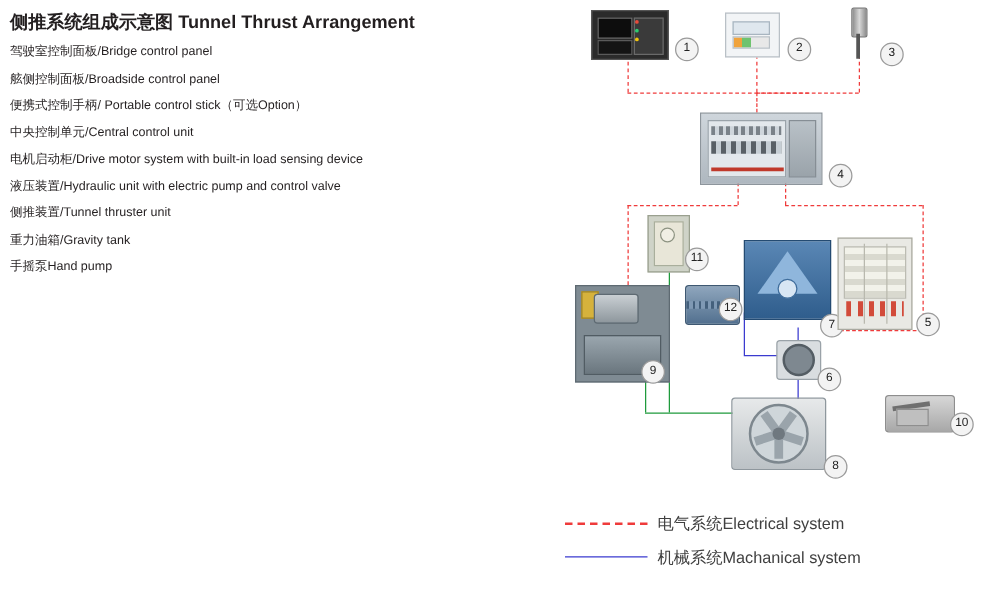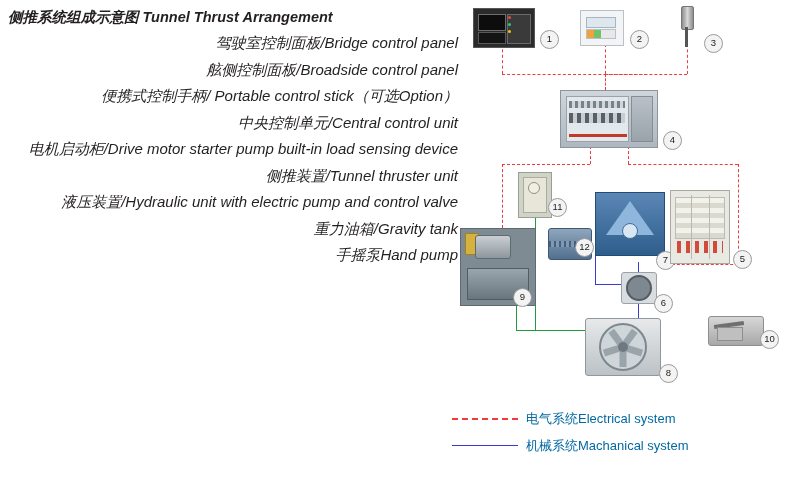--- a/index.html
+++ b/index.html
@@ -18,35 +18,33 @@
     position: relative;
     width: 788px;
     height: 490px;
   }
   
   .legend-list {
     position: absolute;
     left: 8px;
     top: 8px;
     width: 450px;
-    font-style: italic;
   }
   .legend-title {
     font-size: 14.5px;
     font-weight: bold;
     color: #231f20;
     margin-bottom: 7px;
     letter-spacing: 0px;
   }
   .legend-item {
-    font-size: 15px;
+    font-size: 10px;
     color: #231f20;
     margin-bottom: 7.5px;
     white-space: nowrap;
-    text-align: right;
   }
   
   .diagram {
     position: absolute;
     left: 440px;
     top: 0px;
     width: 348px;
     height: 400px;
   }
   .node {
@@ -109,21 +107,21 @@
     width: 66px;
     height: 0;
     margin-right: 8px;
     flex: 0 0 66px;
   }
   .sw-elec { border-top: 2px dashed #ef3b3b; }
   .sw-hyd  { border-top: 1.6px solid #1f9a3c; }
   .sw-mech { border-top: 1.6px solid #3b3bcf; }
   .key-label {
     font-size: 13px;
-    color: #0369a1;
+    color: #404040;
     white-space: nowrap;
   }
 
   
   .panel1 {
     background: #2b2b2b;
     border: 1px solid #555;
     position: relative;
     overflow: hidden;
   }
@@ -302,23 +300,23 @@
 <body>
 
 <div id="page">
 
   <div class="legend-list">
     <div class="legend-title">侧推系统组成示意图 Tunnel Thrust Arrangement</div>
     <div class="legend-item">驾驶室控制面板/Bridge control panel</div>
     <div class="legend-item">舷侧控制面板/Broadside control panel</div>
     <div class="legend-item">便携式控制手柄/ Portable control stick（可选Option）</div>
     <div class="legend-item">中央控制单元/Central control unit</div>
-    <div class="legend-item">电机启动柜/Drive motor starter pump built-in load sensing device</div>
+    <div class="legend-item">电机启动柜/Drive motor system with built-in load sensing device</div>
+    <div class="legend-item">液压装置/Hydraulic unit with electric pump and control valve</div>
     <div class="legend-item">侧推装置/Tunnel thruster unit</div>
-    <div class="legend-item">液压装置/Hydraulic unit with electric pump and control valve</div>
     <div class="legend-item">重力油箱/Gravity tank</div>
     <div class="legend-item">手摇泵Hand pump</div>
   </div>
 
   <div class="diagram">
 
     <div class="line l-elec-v" style="left:62px; top:44px; height:30px;"></div>
     <div class="line l-elec" style="left:62px; top:74px; width:145px;"></div>
 
     <div class="line l-elec-v" style="left:165px; top:44px; height:30px;"></div>

